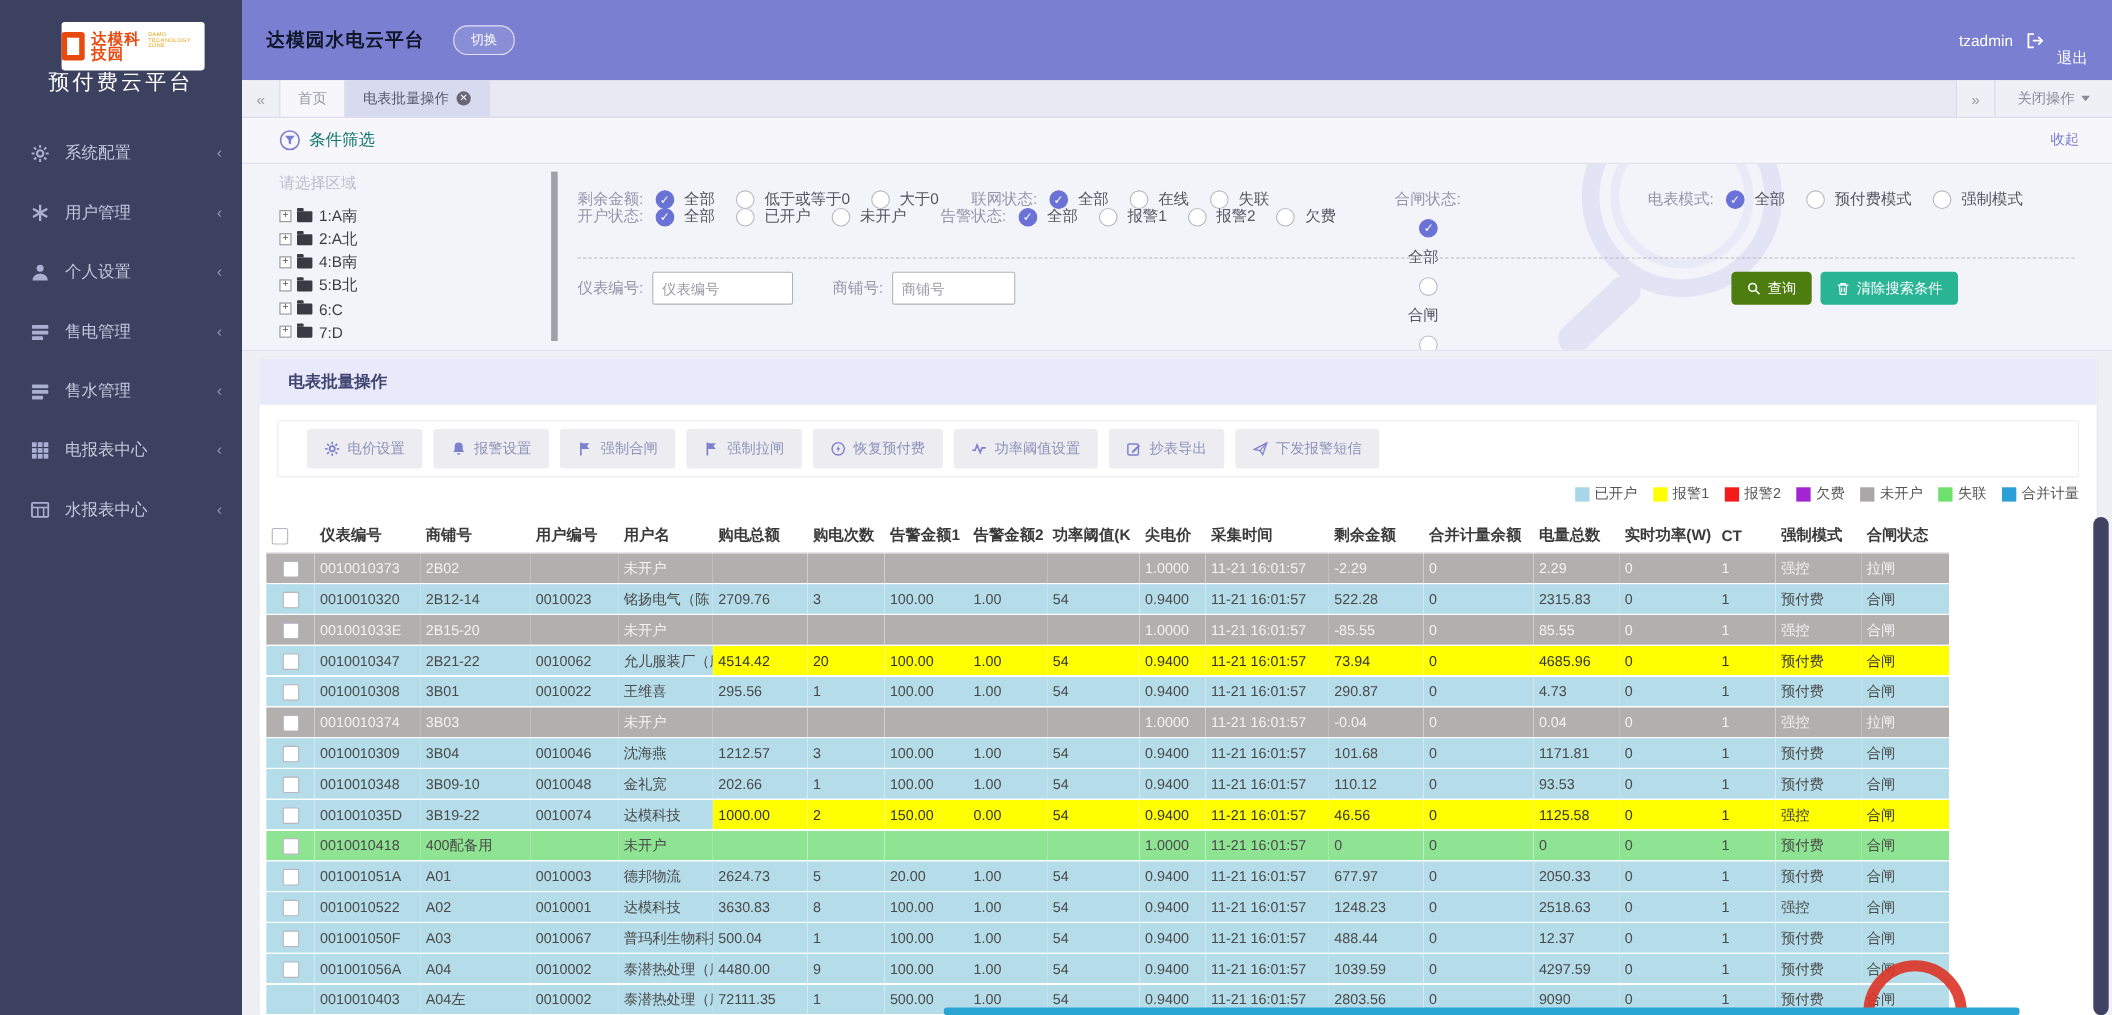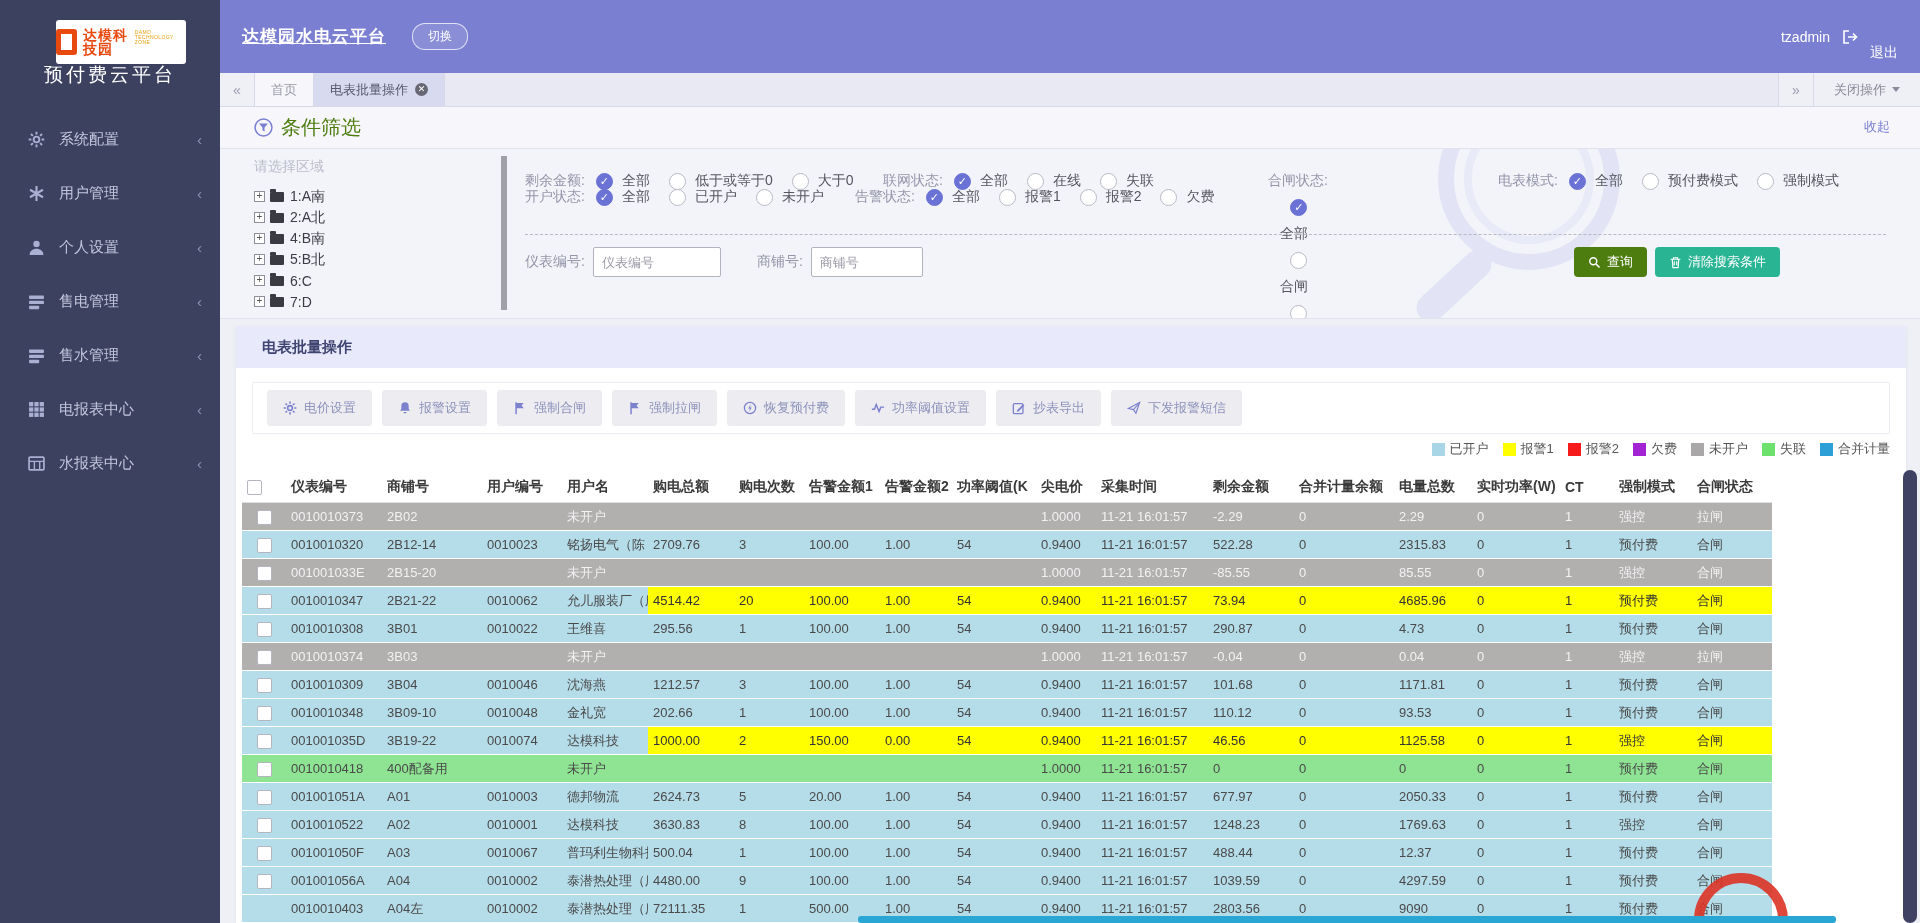--- a/index.html
+++ b/index.html
@@ -19,21 +19,21 @@
   .logo-title{color:#e8490f;font-weight:bold;font-size:14px;letter-spacing:1px;}
   .logo-sub{color:#e8a00f;font-size:5px;margin-top:2px;letter-spacing:.4px;}
   .platform-title{position:absolute;left:0;top:62px;width:220px;text-align:center;color:#fff;font-size:19px;letter-spacing:3px;}
   .menu{position:absolute;left:0;top:112px;width:220px;}
   .menu-item{height:54px;display:flex;align-items:center;padding:0 18px 0 28px;cursor:pointer;color:#c3c7dd;}
   .menu-item .mi-icon{width:17px;height:17px;color:#aab0d2;margin-right:14px;flex:0 0 auto;display:inline-flex;}
   .menu-item .mi-label{font-size:15px;flex:1;}
   .menu-item .mi-chev{color:#8e94b8;font-size:15px;}
   
   .topbar{position:absolute;left:220px;top:0;right:0;height:73px;background:#7a7fd1;display:flex;align-items:center;z-index:4;}
-  .topbar-title{color:#ffffff;font-size:17px;font-weight:bold;margin-left:22px;letter-spacing:1px;text-decoration:underline;}
+  .topbar-title{color:#0f172a;font-size:17px;font-weight:bold;margin-left:22px;letter-spacing:1px;}
   .switch-btn{margin-left:26px;color:#fff;font-size:12px;padding:4px 15px;border:1px solid rgba(255,255,255,.75);
     border-radius:13px;background:rgba(255,255,255,.12);cursor:pointer;}
   .topbar-right{margin-left:auto;margin-right:22px;display:flex;align-items:center;gap:12px;color:#fff;}
   .username{font-size:14px;}
   .logout-icon{display:inline-flex;width:16px;height:16px;cursor:pointer;}
   .logout-label{font-size:14px;font-weight:normal;cursor:pointer;margin-top:32px;}
   
   .tabbar{position:absolute;left:220px;top:73px;right:0;height:33px;background:#e8e9f3;border-bottom:1px solid #d7d8e8;
     display:flex;align-items:stretch;z-index:4;}
   .tab-nav{width:34px;display:flex;align-items:center;justify-content:center;color:#9a9aae;font-size:14px;
@@ -46,21 +46,21 @@
     text-align:center;cursor:pointer;}
   .tabbar-right{margin-left:auto;display:flex;align-items:stretch;}
   .tabbar-right .tab-nav{border-left:1px solid #d7d8e8;border-right:none;}
   .close-ops{display:flex;align-items:center;gap:6px;padding:16px 20px;font-size:13px;color:#8a8a98;
     border-left:1px solid #d7d8e8;cursor:pointer;background:#efeff6;}
   .caret{width:0;height:0;border-left:4px solid transparent;border-right:4px solid transparent;border-top:5px solid #8a8a98;}
   
   .filter-bar{position:absolute;left:220px;top:106px;right:0;height:42px;background:#f6f6fb;border-bottom:1px solid #e2e2ee;
     display:flex;align-items:center;z-index:3;}
   .filter-bar .fb-icon{display:inline-flex;width:19px;height:19px;color:#7a7fd1;margin-left:34px;margin-right:8px;}
-  .filter-bar .fb-title{font-size:20px;color:#4d7c0f;}
+  .filter-bar .fb-title{font-size:15px;color:#0f766e;}
   .collapse-link{margin-left:auto;margin-right:30px;font-size:13px;color:#7a7fd1;cursor:pointer;}
   
   .filter-body{position:absolute;left:220px;top:148px;right:0;height:170px;background:#f3f4f9;border-bottom:1px solid #e2e2ee;
     overflow:hidden;z-index:2;}
   .wm-ring{position:absolute;right:300px;top:-60px;width:150px;height:150px;border:16px solid #e2e3f4;border-radius:50%;}
   .wm-ring::after{content:"";position:absolute;left:10px;top:10px;right:10px;bottom:10px;border:8px solid #e9eaf7;border-radius:50%;}
   .wm-handle{position:absolute;right:452px;top:92px;width:28px;height:92px;background:#e2e3f4;border-radius:14px;transform:rotate(47deg);}
   .tree{position:absolute;left:34px;top:10px;width:240px;}
   .tree-title{color:#bcbdcc;font-size:14px;margin-bottom:10px;}
   .tree-node{display:flex;align-items:center;height:21px;cursor:pointer;}
@@ -88,21 +88,21 @@
   .filter-btns{position:absolute;right:140px;top:99px;display:flex;gap:8px;}
   .btn{height:30px;border:none;border-radius:4px;color:#fff;font-size:13px;display:inline-flex;align-items:center;gap:6px;
     padding:0 14px;cursor:pointer;font-family:inherit;}
   .btn-search{background:#4d7c0f;}
   .btn-clear{background:#29b494;}
   
   .panel{position:absolute;left:236px;top:326px;width:1670px;bottom:0;background:#fff;box-shadow:0 1px 3px rgba(60,60,100,.08);z-index:1;}
   .panel-header{height:42px;background:#e8eafb;display:flex;align-items:center;}
   .panel-title{font-size:15px;font-weight:bold;color:#3f4470;margin-left:26px;}
   .toolbar-box{position:absolute;left:16px;right:16px;top:56px;height:52px;border:1px solid #ececf2;border-radius:2px;
-    display:flex;align-items:center;padding-left:14px;box-sizing:border-box;gap:10px;background:#fff;}
+    display:flex;align-items:center;padding-left:26px;box-sizing:border-box;gap:10px;background:#fff;}
   .tool-btn{display:inline-flex;align-items:center;gap:7px;background:#ededf1;border:none;border-radius:3px;
     padding:9px 16px;font-size:13px;color:#8d92bb;cursor:pointer;font-family:inherit;}
   .tool-btn .ti{display:inline-flex;width:14px;height:14px;color:#7c81cd;}
   .legend{position:absolute;right:16px;top:114px;display:flex;align-items:center;gap:14px;}
   .legend-item{display:flex;align-items:center;gap:5px;}
   .legend-swatch{width:13px;height:13px;display:inline-block;}
   .legend-label{font-size:13px;color:#555;}
   
   .tbl-wrap{position:absolute;left:6px;top:146px;right:0;bottom:0;overflow:hidden;}
   table.grid{border-collapse:collapse;table-layout:fixed;width:1530px;}
@@ -794,21 +794,21 @@
             <td>达模科技</td>
             <td>3630.83</td>
             <td>8</td>
             <td>100.00</td>
             <td>1.00</td>
             <td>54</td>
             <td>0.9400</td>
             <td>11-21 16:01:57</td>
             <td>1248.23</td>
             <td>0</td>
-            <td>1769.63</td>
+            <td>2518.63</td>
             <td>0</td>
             <td>1</td>
             <td>强控</td>
             <td>合闸</td>
           </tr>
           <tr class="row-blue">
             <td class="cb-cell"><span class="cb"></span></td>
             <td>001001050F</td>
             <td>A03</td>
             <td>0010067</td>

